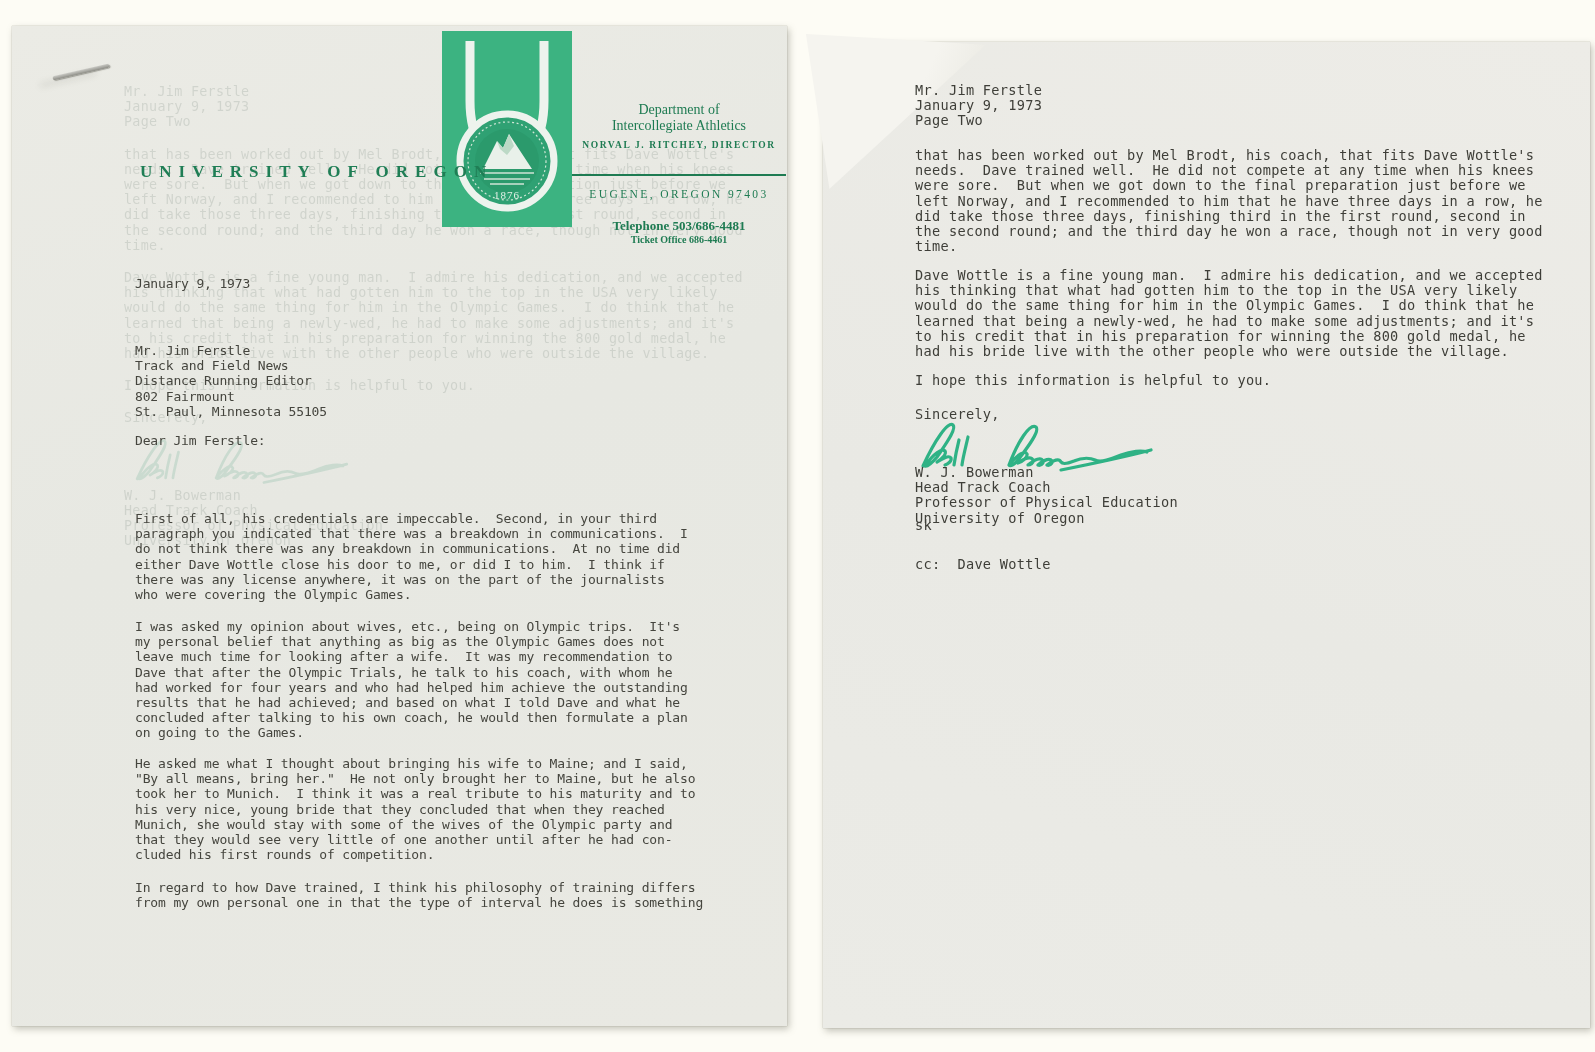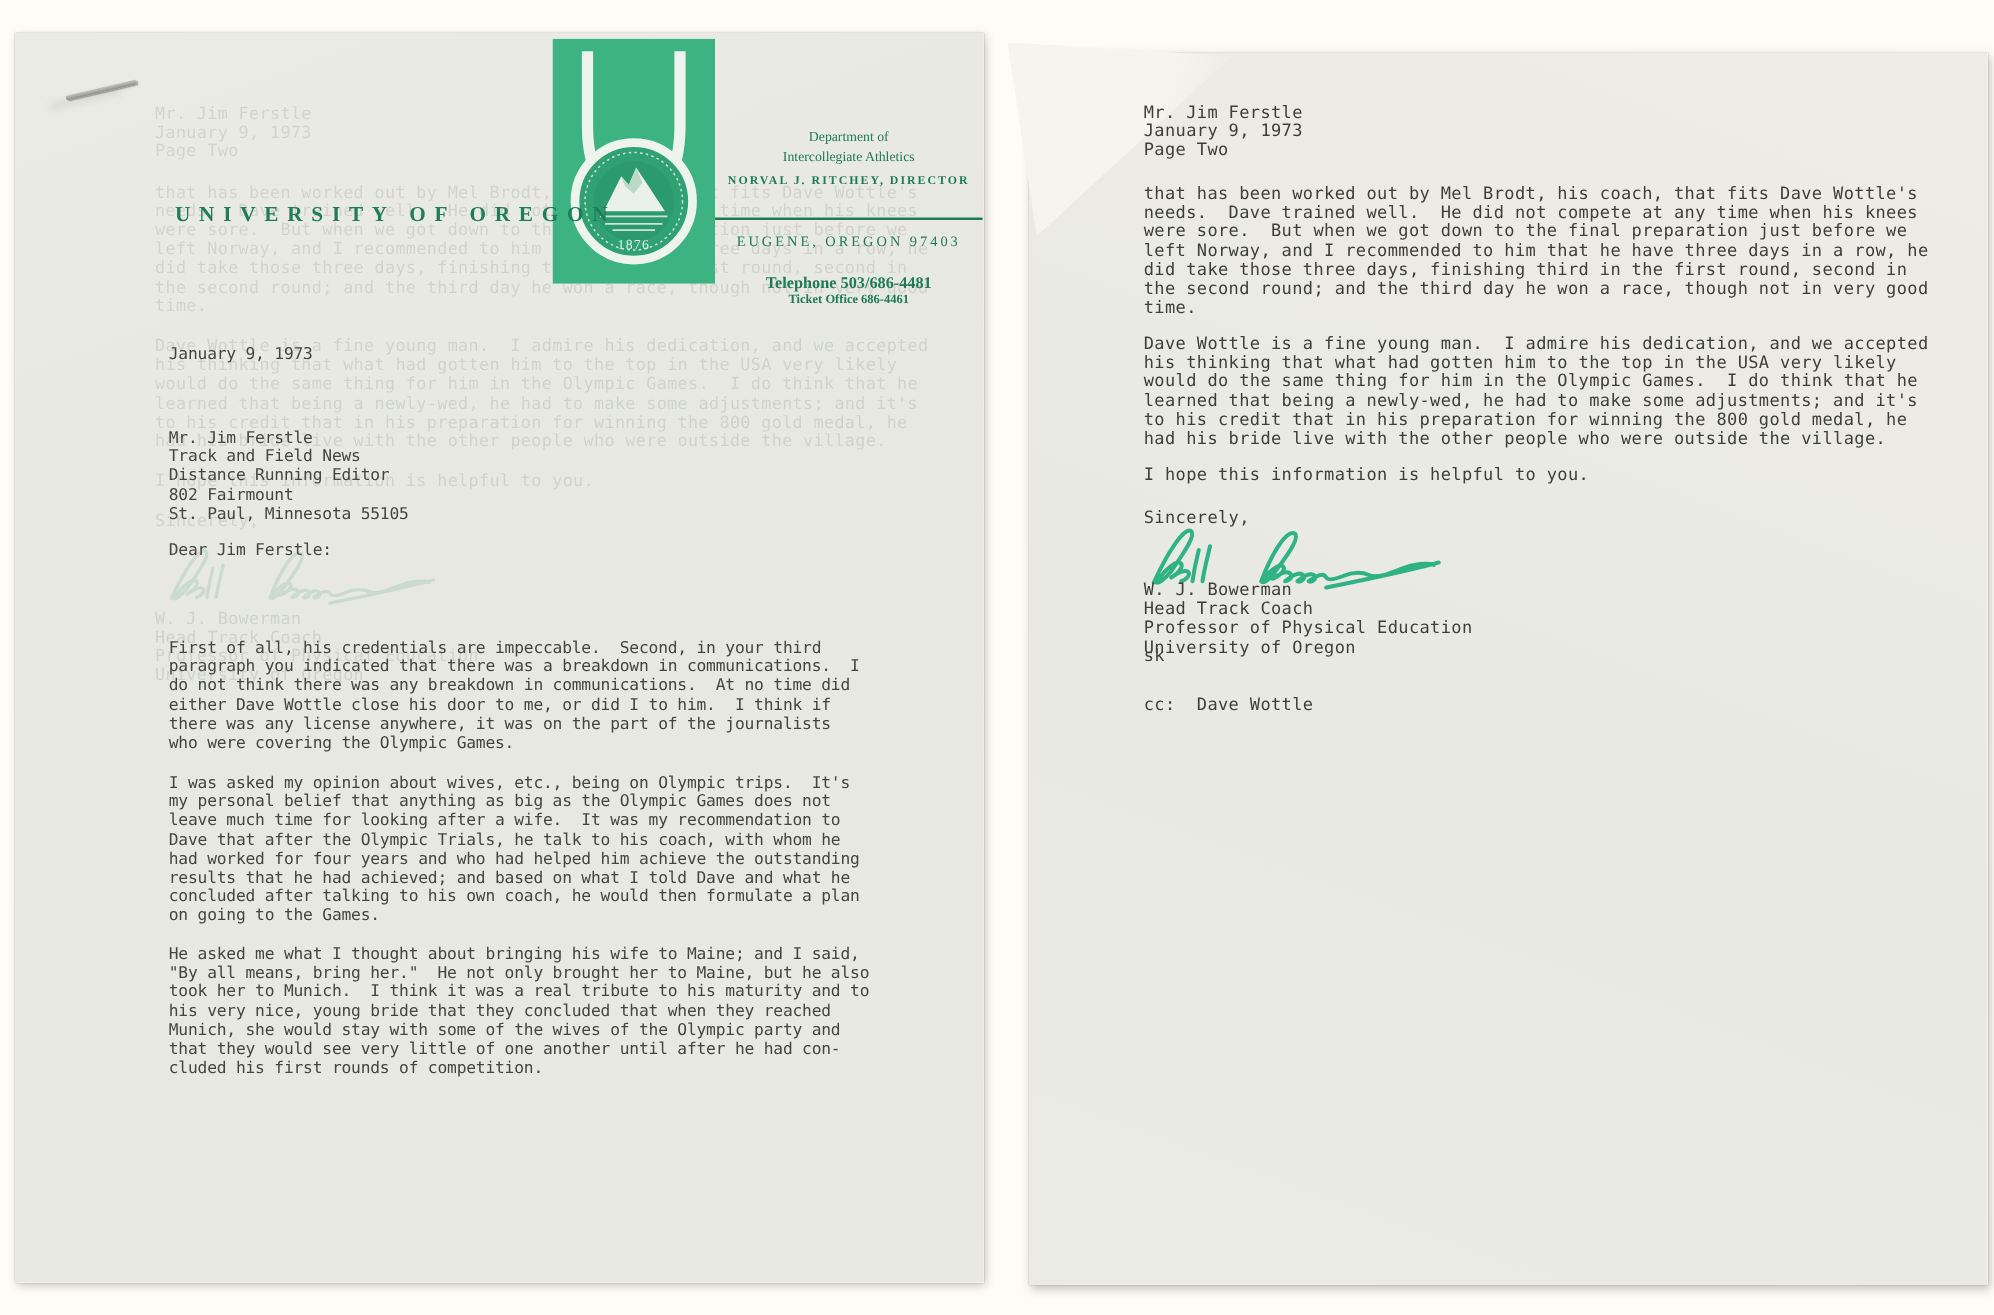--- a/index.html
+++ b/index.html
@@ -36,21 +36,21 @@
   }
   
   .logo{position:absolute;left:430px;top:5px;width:130px;height:196px;}
   .uo-title{
     position:absolute;left:128px;top:136px;width:324px;text-align:center;
     font-family:"Liberation Serif",serif;font-size:17px;letter-spacing:7px;
     color:#1f7e55;font-weight:600;white-space:nowrap;
   }
   .lh-right{position:absolute;left:558px;top:76px;width:218px;text-align:center;
     font-family:"Liberation Serif",serif;color:#1e7b52;}
-  .lh-right .dept{position:absolute;top:0;width:100%;font-size:11px;line-height:16px;white-space:pre-line;}
+  .lh-right .dept{position:absolute;top:0;width:100%;font-size:14px;line-height:16px;white-space:pre-line;}
   .lh-right .director{position:absolute;top:38px;width:100%;font-size:9.5px;letter-spacing:1.6px;font-weight:700;}
   .lh-right .rule{position:absolute;top:72px;left:2px;width:214px;height:2px;background:#1e7b52;}
   .lh-right .city{position:absolute;top:86px;width:100%;font-size:11.5px;letter-spacing:2.4px;font-weight:400;}
   .lh-right .phone{position:absolute;top:116px;width:100%;font-size:13px;font-weight:600;}
   .lh-right .ticket{position:absolute;top:132px;width:100%;font-size:10px;font-weight:600;font-family:Liberation Serif, serif;}
   
   .typed{
     position:absolute;left:123px;
     font-family:"DejaVu Sans Mono",monospace;
     font-size:13px;line-height:15.2px;letter-spacing:-.15px;
@@ -167,20 +167,22 @@
 results that he had achieved; and based on what I told Dave and what he
 concluded after talking to his own coach, he would then formulate a plan
 on going to the Games.</div>
     <div class="typed t-p3">He asked me what I thought about bringing his wife to Maine; and I said,
 "By all means, bring her."  He not only brought her to Maine, but he also
 took her to Munich.  I think it was a real tribute to his maturity and to
 his very nice, young bride that they concluded that when they reached
 Munich, she would stay with some of the wives of the Olympic party and
 that they would see very little of one another until after he had con-
 cluded his first rounds of competition.</div>
+    <div class="typed t-p4">In regard to how Dave trained, I think his philosophy of training differs
+from my own personal one in that the type of interval he does is something</div>
   </div>
 
   <div class="page page2">
     <div class="fold"></div>
 
     <div class="typed t2-header">Mr. Jim Ferstle
 January 9, 1973
 Page Two</div>
     <div class="typed t2-p0">that has been worked out by Mel Brodt, his coach, that fits Dave Wottle's
 needs.  Dave trained well.  He did not compete at any time when his knees

